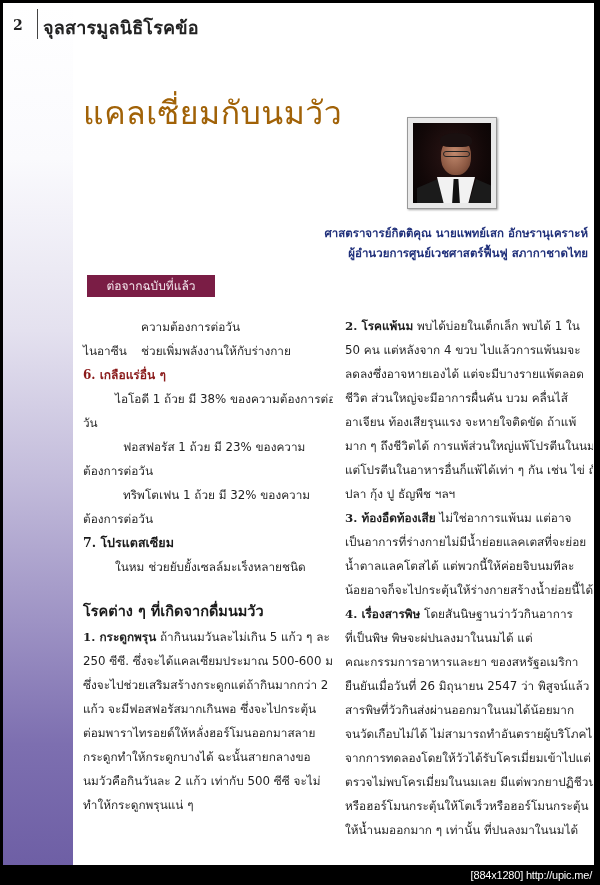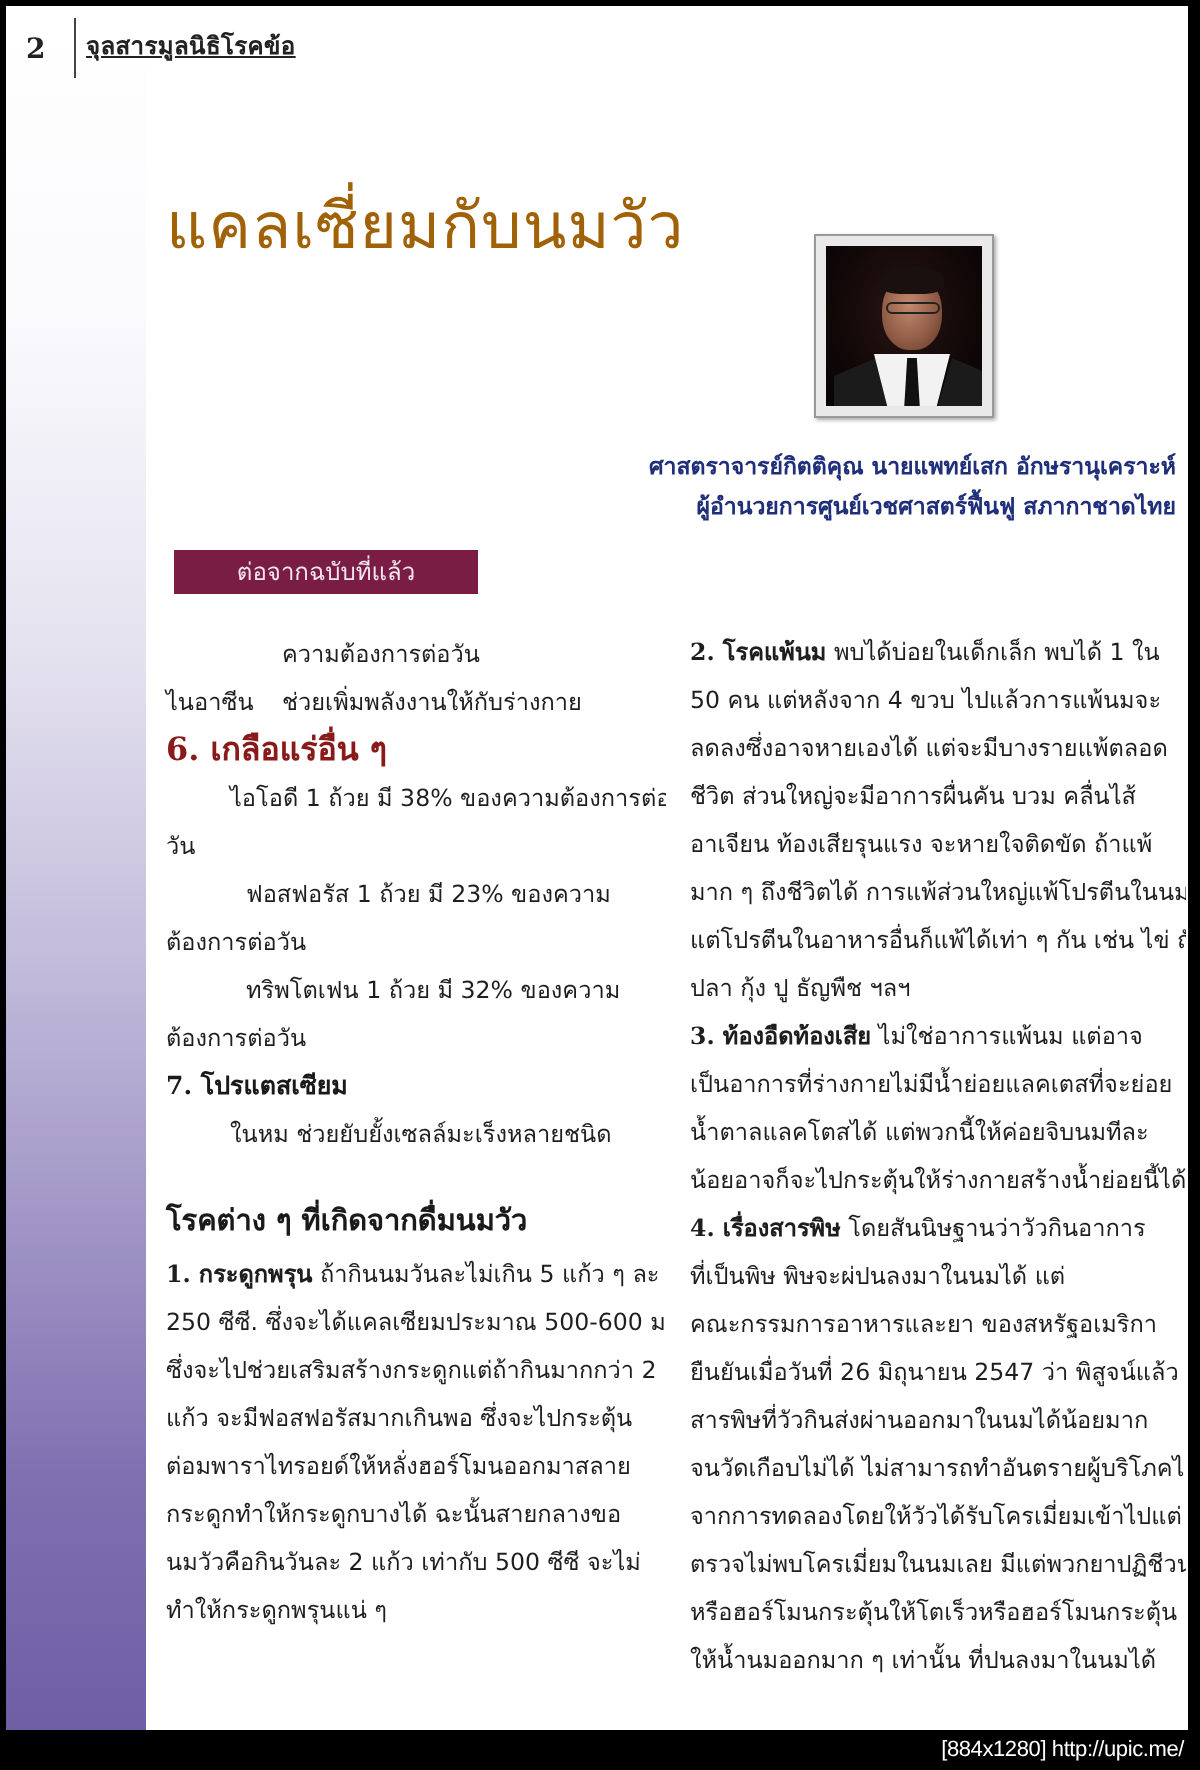--- a/index.html
+++ b/index.html
@@ -16,23 +16,22 @@
   }
 
   
   .running-header { position: absolute; left: 0; top: 0; height: 40px; width: 591px; }
   .page-number {
     position: absolute; left: 10px; top: 14px; font-family: "DejaVu Serif", serif;
     font-size: 14px; font-weight: bold; color: #222;
   }
   .header-rule { position: absolute; left: 34px; top: 6px; width: 1px; height: 30px; background: #444; }
   .journal-name {
-    position: absolute; left: 40px; top: 10px; font-size: 12px; font-weight: bold; color: #222;
+    position: absolute; left: 40px; top: 10px; font-size: 18px; font-weight: bold; color: #222;
     letter-spacing: 0.2px;
-    text-decoration: underline;
   }
 
   .article-title {
     position: absolute; left: 80px; top: 84px; font-size: 32px; color: #a16207;
     font-weight: normal; letter-spacing: 0.5px;
   }
 
   .author-photo {
     position: absolute; left: 404px; top: 114px; width: 90px; height: 92px;
     background: #e9e9e9; border: 1px solid #999; padding: 5px;
@@ -70,34 +69,34 @@
     position: absolute; left: 54px; top: 56px; width: 30px; height: 30px; background: #1b1b1b;
     clip-path: polygon(30% 0, 100% 30%, 100% 100%, 0 100%);
   }
 
   .author-credit {
     position: absolute; left: 300px; top: 220px; width: 285px; text-align: right;
     font-size: 11.5px; font-weight: bold; color: #1f2f7a; line-height: 20px;
   }
 
   .continued-banner {
-    position: absolute; left: 84px; top: 272px; width: 152px; height: 22px;
+    position: absolute; left: 84px; top: 272px; width: 128px; height: 22px;
     background: #7a1d45; color: #f3e6ec; font-size: 12px; text-align: center; line-height: 22px;
   }
 
   .col { position: absolute; font-size: 11.8px; line-height: 24px; color: #1e1e1e; }
   .col-left { left: 80px; top: 312px; width: 250px; }
   .col-right { left: 342px; top: 311px; width: 248px; }
 
   .row { display: flex; }
   .row .term { width: 58px; flex-shrink: 0; }
   .row .def { flex: 1; }
   .indent-def { padding-left: 58px; }
 
-  .heading-red { color: #8a1a1a; font-weight: bold; font-family: "DejaVu Serif", serif; font-size: 16px; }
+  .heading-red { color: #8a1a1a; font-weight: bold; font-family: "DejaVu Serif", serif; font-size: 12px; }
   .heading-dark { color: #1a1a1a; font-weight: bold; font-family: "DejaVu Serif", serif; font-size: 12.5px; }
   .indent2 { padding-left: 32px; }
   .section-title {
     font-family: "DejaVu Serif", serif; font-weight: bold; font-size: 14.5px; color: #1a1a1a;
     margin-top: 18px; line-height: 28px;
   }
   .para b { font-family: "DejaVu Serif", serif; }
   .line { white-space: nowrap; overflow: hidden; }
 
   .watermark {

